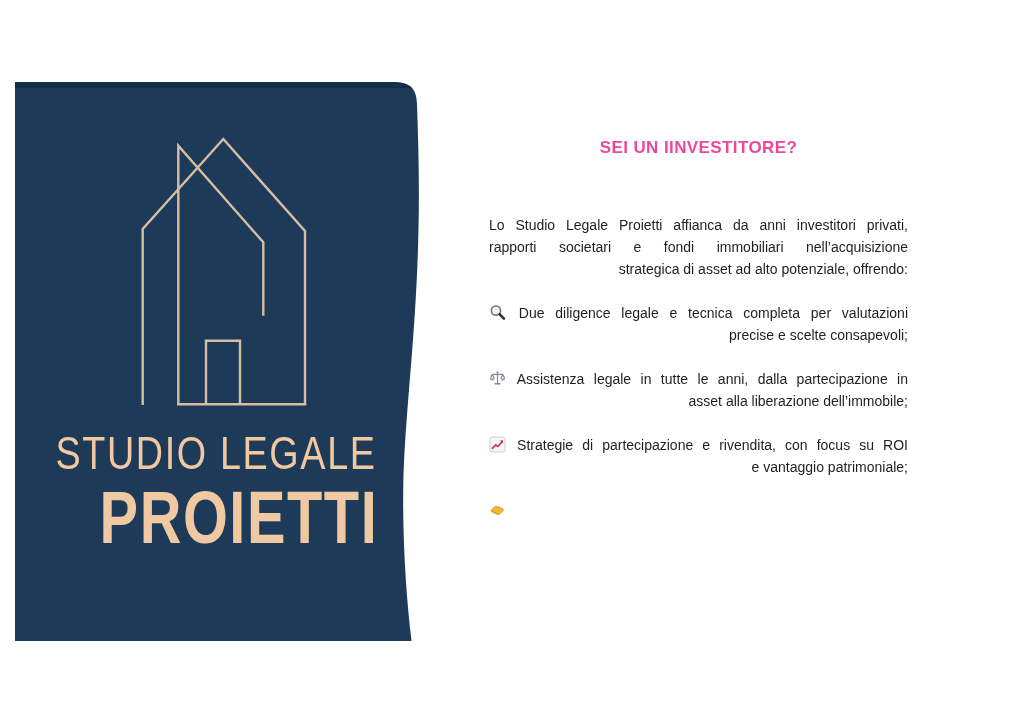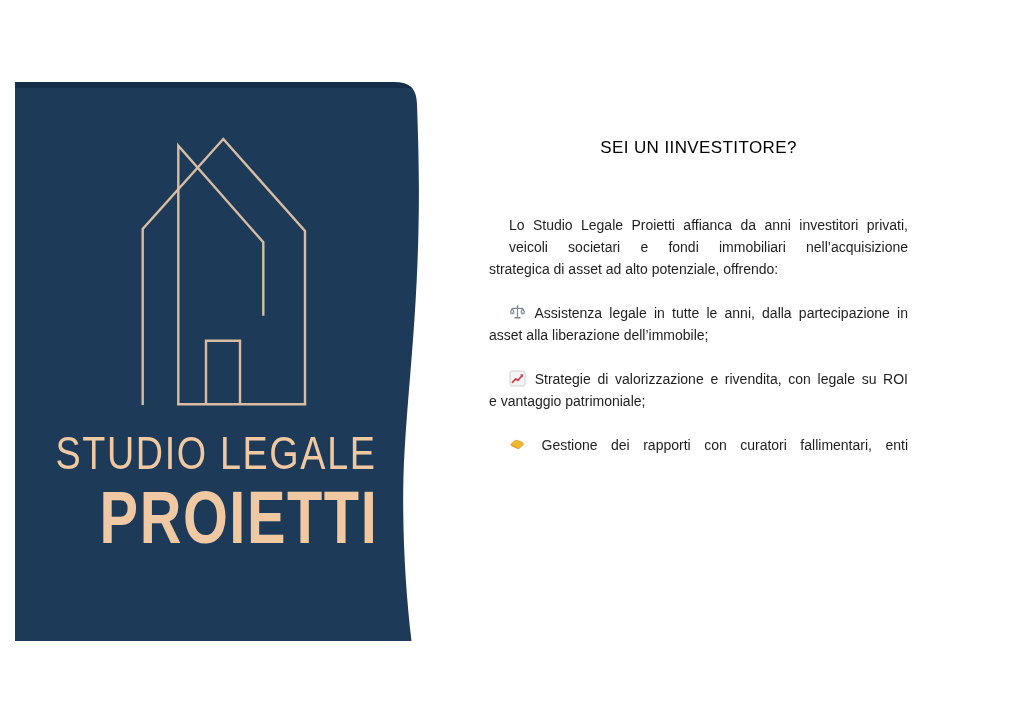--- a/index.html
+++ b/index.html
@@ -7,25 +7,25 @@
         font-family:"Liberation Sans", sans-serif;}
   .panel-svg{position:absolute;left:0;top:0;}
   .brand1{position:absolute;right:647px;top:430px;color:#f0c8a2;font-size:46px;
           letter-spacing:2px;line-height:1;white-space:nowrap;
           transform:scaleX(.82);transform-origin:100% 50%;}
   .brand2{position:absolute;right:646px;top:481px;color:#f0c8a2;font-size:74px;
           font-weight:bold;letter-spacing:2px;line-height:1;white-space:nowrap;
           transform:scaleX(.78);transform-origin:100% 50%;}
   .content{position:absolute;left:489px;top:137px;width:419px;color:#1f1f1f;
            font-size:14px;line-height:22px;}
-  .heading{font-size:17px;font-weight:400;letter-spacing:.4px;text-align:center;
-           line-height:22px;margin:0 0 55px 0;color:#000000;}
+  .heading{font-size:17px;font-weight:700;letter-spacing:.4px;text-align:center;
+           line-height:22px;margin:0 0 55px 0;color:#ec4899;}
   .para{margin:0 0 22px 0;}
-  .ln{display:block;}
-  .jl{text-align:justify;text-align-last:justify;margin-left:20px;}
+  .ln{display:block;text-align:right;}
+  .jl{text-align:justify;text-align-last:justify;}
   .bicon{display:inline-block;width:17px;height:17px;vertical-align:-3px;margin-right:2px;}
   .bicon svg{display:block;width:17px;height:17px;}
 </style>
 </head>
 <body>
 
 <div class="page">
 
   <svg class="panel-svg" width="1024" height="724" viewBox="0 0 1024 724">
     <path d="M15 82 L394 82 C410 82.5 416.5 88 417 104 C418.5 148 419.5 185 418.5 228
@@ -41,24 +41,31 @@
 
   <div class="brand1">STUDIO LEGALE</div>
   <div class="brand2">PROIETTI</div>
 
   <div class="content">
 
     <h1 class="heading">SEI UN IINVESTITORE?</h1>
 
     <p class="para">
       <span class="ln jl">Lo Studio Legale Proietti affianca da anni investitori privati,</span>
-      <span class="ln jl">veicoli societari e fondi immobiliari nell’acquisizione</span>
+      <span class="ln jl">rapporti societari e fondi immobiliari nell’acquisizione</span>
       <span class="ln">strategica di asset ad alto potenziale, offrendo:</span>
     </p>
 
+    <p class="para">
+      <span class="ln jl"><span class="bicon"><svg viewBox="0 0 20 20">
+              <circle cx="8.2" cy="7.8" r="5.4" fill="#f5f5f4" stroke="#6d6e70" stroke-width="1.8"></circle>
+              <line x1="12.4" y1="12" x2="17.6" y2="17.2" stroke="#2b2b2b" stroke-width="3" stroke-linecap="round"></line>
+            </svg></span> <span>Due diligence legale e tecnica completa per valutazioni</span></span>
+      <span class="ln">precise e scelte consapevoli;</span>
+    </p>
 
     <p class="para">
       <span class="ln jl"><span class="bicon"><svg viewBox="0 0 20 20">
               <g stroke="#7d8796" stroke-width="1.4" fill="none">
                 <line x1="10" y1="3" x2="10" y2="15.5"></line>
                 <line x1="3.5" y1="5.2" x2="16.5" y2="5.2"></line>
                 <path d="M3.8 5.2 L1.6 9.6 M3.8 5.2 L6 9.6"></path>
                 <path d="M16.2 5.2 L14 9.6 M16.2 5.2 L18.4 9.6"></path>
                 <path d="M6.5 16.2 H13.5" stroke-width="1.8"></path>
               </g>
@@ -67,26 +74,26 @@
               <path d="M13.4 9.6 A2.9 2.9 0 0 0 19.2 9.6 Z" fill="#9aa3b0"></path>
             </svg></span> <span>Assistenza legale in tutte le anni, dalla partecipazione in</span></span>
       <span class="ln">asset alla liberazione dell’immobile;</span>
     </p>
 
     <p class="para">
       <span class="ln jl"><span class="bicon"><svg viewBox="0 0 20 20">
               <rect x="1.2" y="1.2" width="17.6" height="17.6" rx="2.5" fill="#f4f5f6" stroke="#c6c9cd" stroke-width="1"></rect>
               <polyline points="4,14.5 8,10.5 10.5,12.3 15,7" fill="none" stroke="#cf3a45" stroke-width="2" stroke-linecap="round" stroke-linejoin="round"></polyline>
               <path d="M12.9 5.4 L16.6 5 L16.2 8.7 Z" fill="#cf3a45"></path>
-            </svg></span> <span>Strategie di valorizzazione e rivendita, con legale su ROI</span></span>
+            </svg></span> <span>Strategie di partecipazione e rivendita, con focus su ROI</span></span>
       <span class="ln">e vantaggio patrimoniale;</span>
     </p>
 
     <p class="para">
       <span class="ln jl"><span class="bicon"><svg viewBox="0 0 20 20">
               <path d="M2.5 9.5 L7 5.5 Q8 4.8 9.2 5.2 L13.5 6.6 Q17.5 8.2 16.8 10 L12.5 14.2 Q11 15.3 9.2 14.4 L3.2 11.6 Q2 10.6 2.5 9.5 Z" fill="#f1b72f" stroke="#d79c22" stroke-width="1" stroke-linejoin="round"></path>
               <path d="M3.2 10 L7.5 12.4 L10 14.3" fill="none" stroke="#d79c22" stroke-width="1"></path>
-            </svg></span> <span>Gestione dei rapporti con curatori fallimentari, enti</span></span>
+            </svg></span> </span>
     </p>
 
 
   </div>
 </div>
 
 </body></html>

